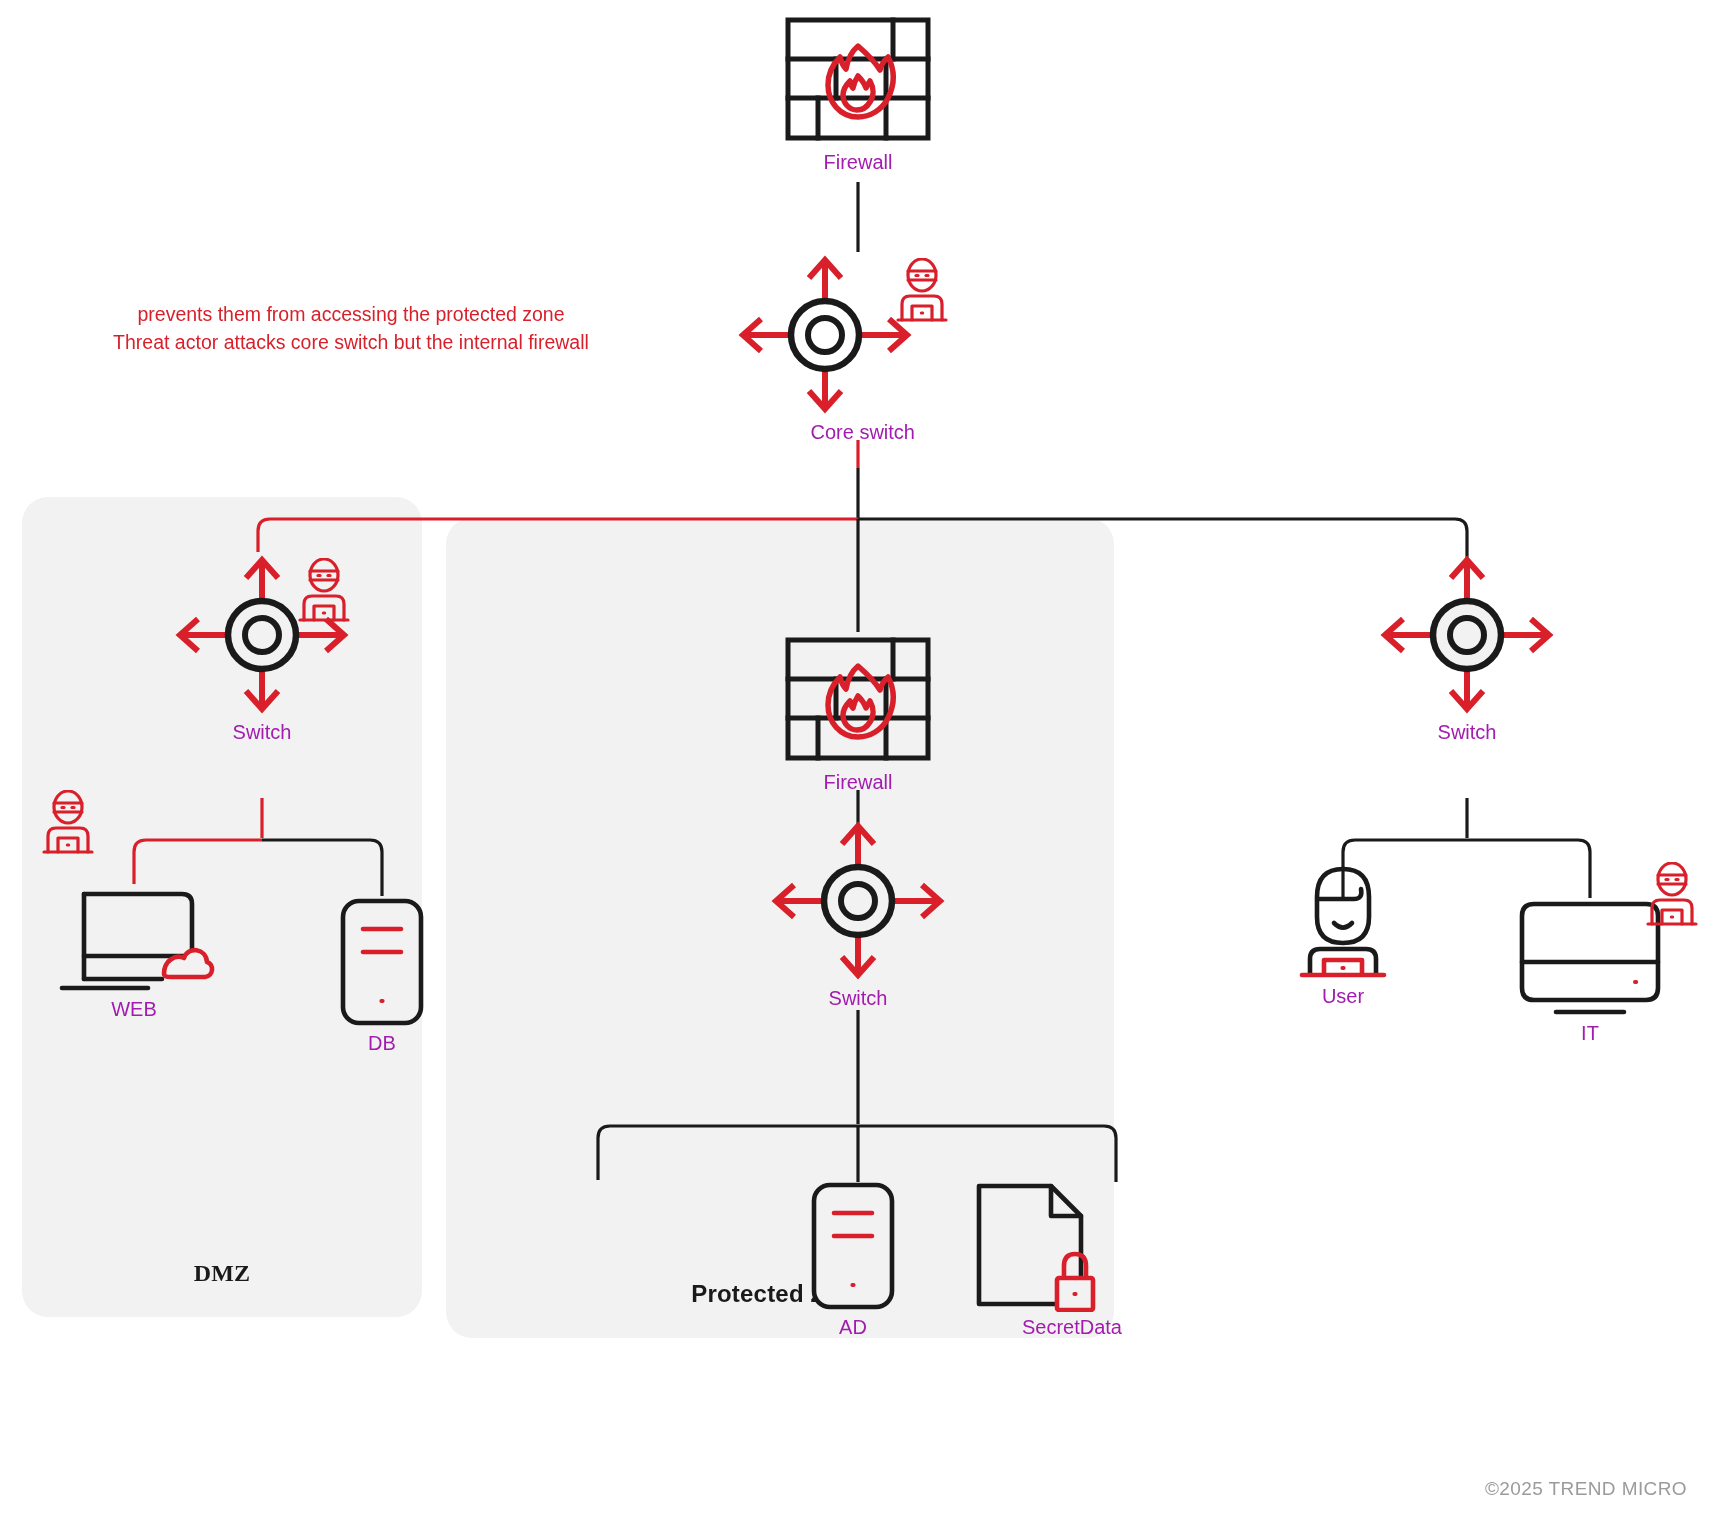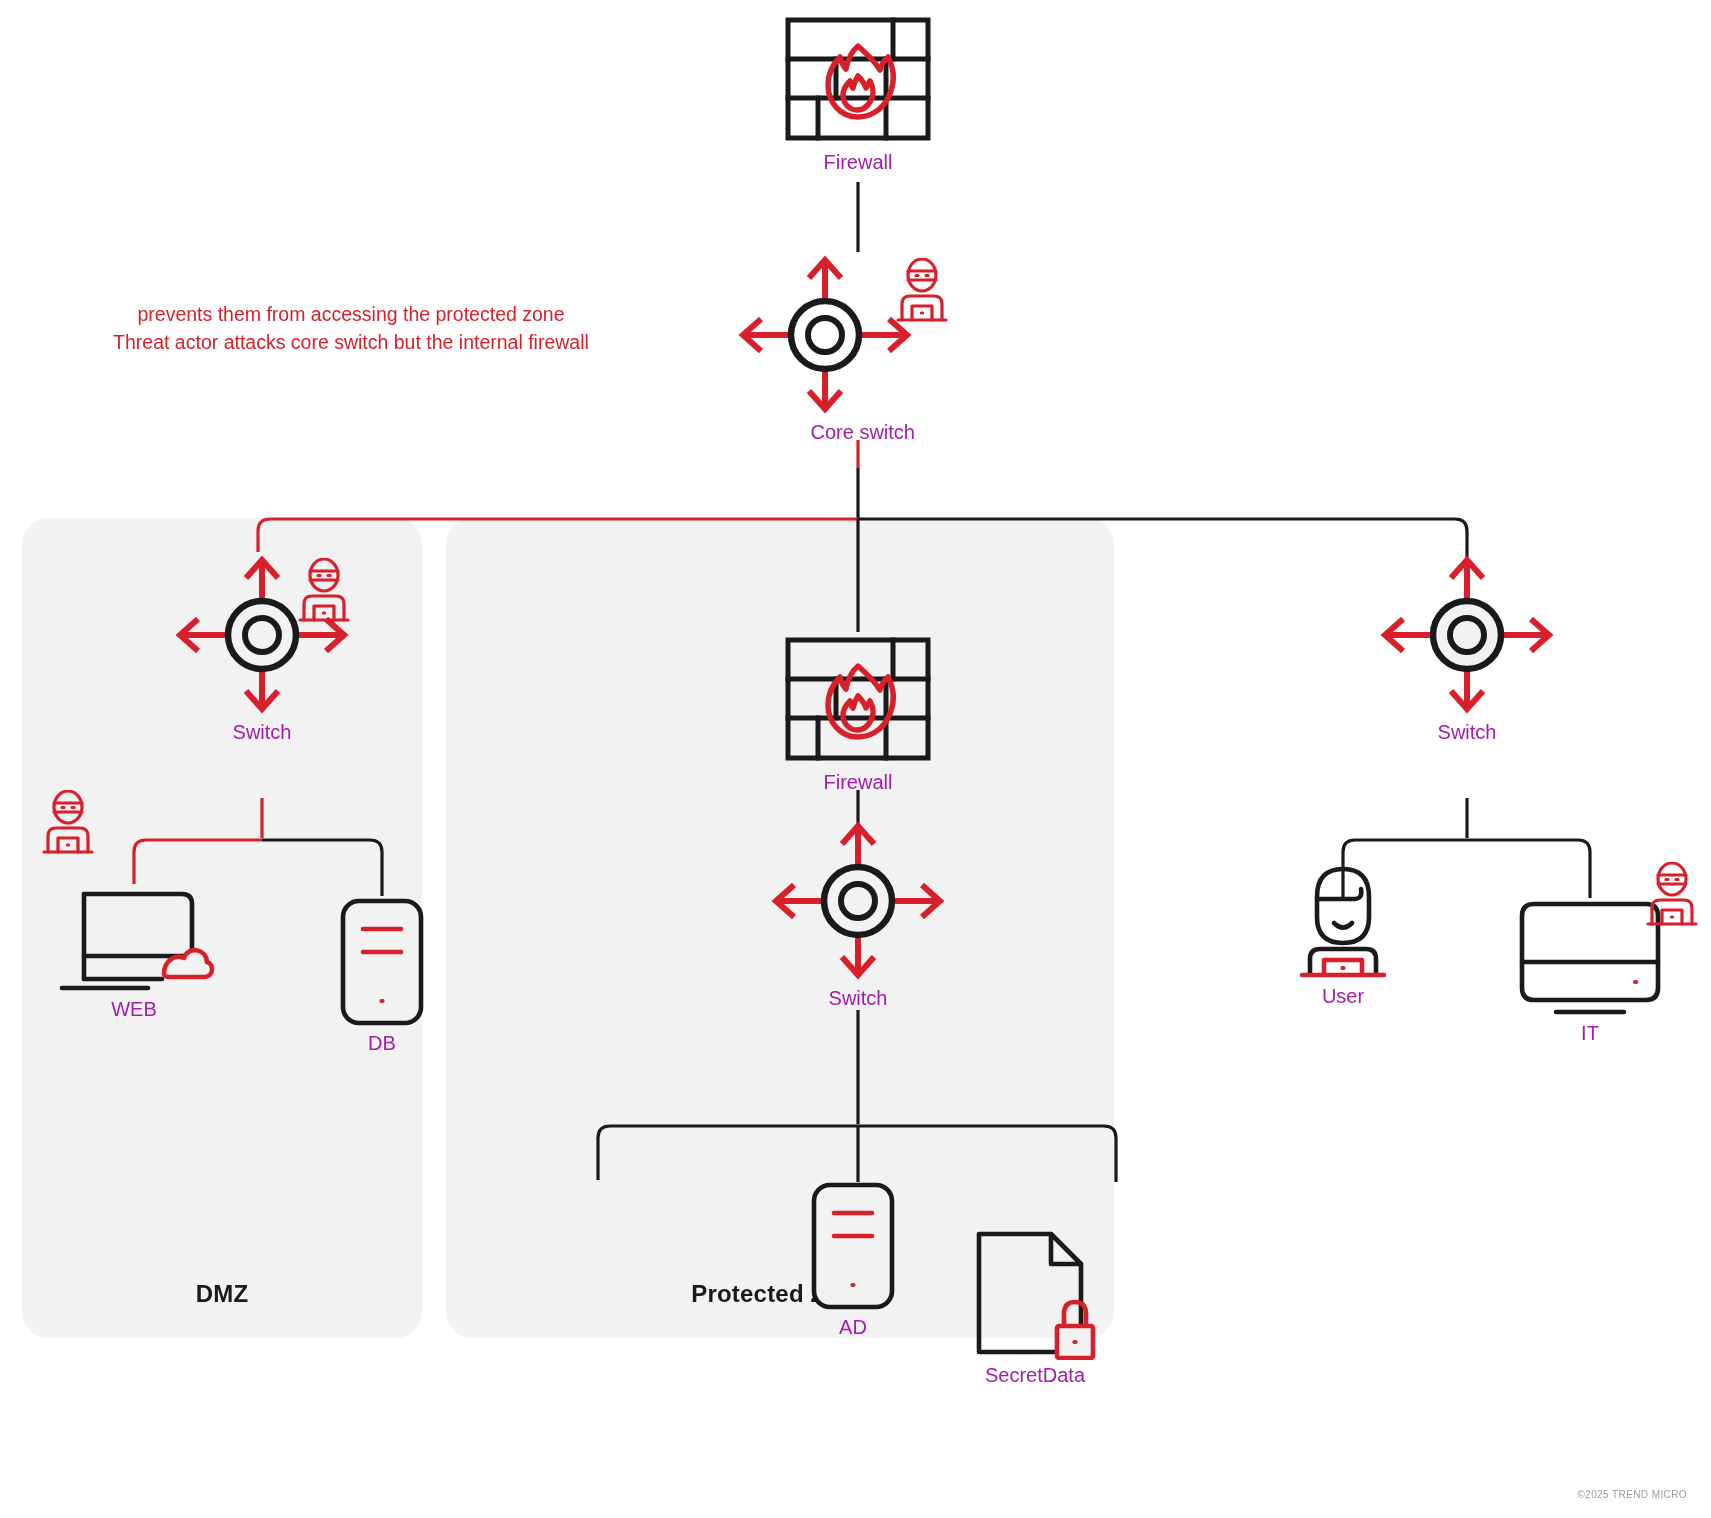--- a/index.html
+++ b/index.html
@@ -26,21 +26,21 @@
     left: 0; top: 0;
     width: 1711px;
     height: 1518px;
     pointer-events: none;
   }
   .zone {
     position: absolute;
     background: #f2f2f2;
     border-radius: 26px;
   }
-  .zone-dmz   { left: 22px;   top: 518px; width: 400px;  height: 820px; }
+  .zone-dmz   { left: 22px;   top: 497px; width: 400px;  height: 820px; font-family: Liberation Serif, serif; }
   .zone-prot  { left: 446px;  top: 518px; width: 668px;  height: 820px; }
   .zone-office{ left: 1140px; top: 518px; width: 400px;  height: 820px; }
 
   .zone-title {
     position: absolute;
     width: 100%;
     text-align: center;
     bottom: 30px;
     font-size: 24px;
     font-weight: bold;
@@ -73,21 +73,21 @@
     color: #d81f2a;
     font-size: 19.5px;
     line-height: 1.45;
   }
   .annotation .ln { display: block; }
 
   .copyright {
     position: absolute;
     right: 24px;
     bottom: 18px;
-    font-size: 10px;
+    font-size: 19px;
     color: #9b9b9b;
     letter-spacing: 0.4px;
   }
 </style>
 </head>
 <body>
 
 <div class="stage">
 
   <div class="zone zone-dmz">
@@ -341,21 +341,21 @@
       <rect x="6" y="5" width="78" height="122" rx="16" ry="16" fill="#f2f2f2" stroke="#1a1a1a" stroke-width="4.6"></rect>
       <g stroke="#d81f2a" stroke-width="4.6" stroke-linecap="round">
         <line x1="26" y1="33" x2="64" y2="33"></line>
         <line x1="26" y1="56" x2="64" y2="56"></line>
       </g>
       <line x1="44.4" y1="105" x2="45.6" y2="105" stroke="#d81f2a" stroke-width="4" stroke-linecap="round"></line>
     </svg>
     <div class="node-label">AD</div>
   </div>
 
-  <div class="node" style="left:948px; top:1228px; width:174px;">
+  <div class="node" style="left:948px; top:1180px; width:174px;text-align:right;">
     <svg class="icon-box" width="140" height="132" viewBox="0 0 140 132">
       <g fill="none" stroke="#1a1a1a" stroke-width="4.6" stroke-linejoin="round" stroke-linecap="round">
         <path d="M 14 6 L 86 6 L 116 36 L 116 124 L 14 124 Z"></path>
         <path d="M 86 6 L 86 36 L 116 36"></path>
       </g>
       <g fill="#f2f2f2" stroke="#d81f2a" stroke-width="4.6" stroke-linejoin="round">
         <rect x="92" y="98" width="36" height="32" rx="2"></rect>
         <path d="M 99 98 L 99 86 Q 99 74 110 74 Q 121 74 121 86 L 121 98" fill="none"></path>
       </g>
       <line x1="109.4" y1="114" x2="110.6" y2="114" stroke="#d81f2a" stroke-width="4" stroke-linecap="round"></line>

